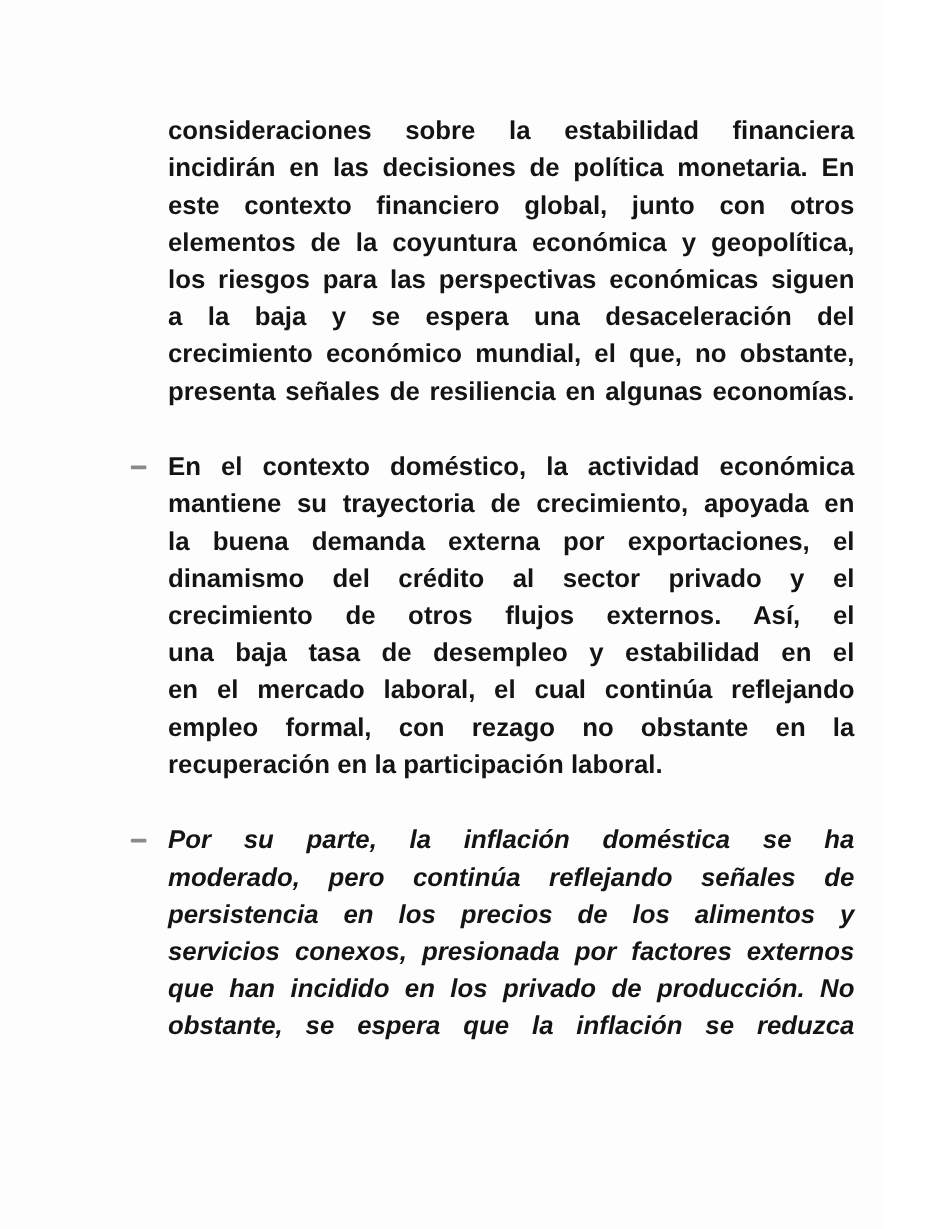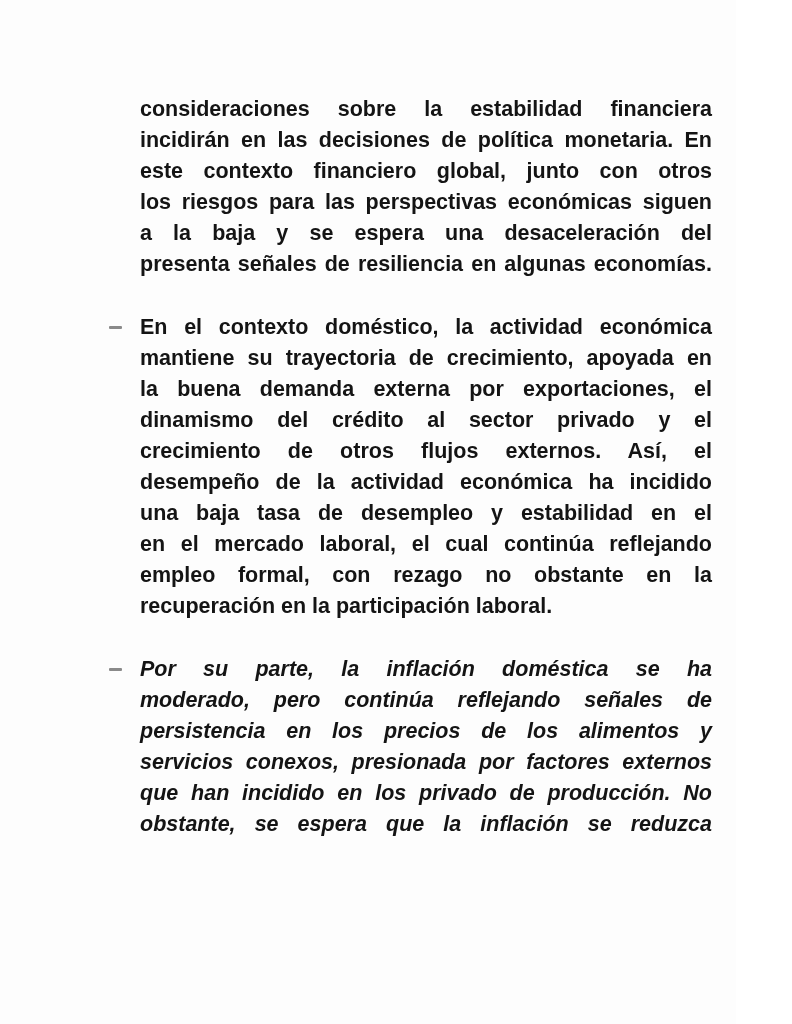--- a/index.html
+++ b/index.html
@@ -59,32 +59,33 @@
 </style>
 </head>
 <body>
 
 <div class="page">
   <div class="text-column">
       <div class="paragraph">
         <div class="line">consideraciones sobre la estabilidad financiera</div>
         <div class="line">incidirán en las decisiones de política monetaria. En</div>
         <div class="line">este contexto financiero global, junto con otros</div>
+        <div class="line">elementos de la coyuntura económica y geopolítica,</div>
         <div class="line">los riesgos para las perspectivas económicas siguen</div>
         <div class="line">a la baja y se espera una desaceleración del</div>
+        <div class="line">crecimiento económico mundial, el que, no obstante,</div>
         <div class="line">presenta señales de resiliencia en algunas economías.</div>
       </div>
       <div class="paragraph">
         <span class="bullet" style="background: rgb(138, 138, 138);"></span>
         <div class="line">En el contexto doméstico, la actividad económica</div>
         <div class="line">mantiene su trayectoria de crecimiento, apoyada en</div>
         <div class="line">la buena demanda externa por exportaciones, el</div>
         <div class="line">dinamismo del crédito al sector privado y el</div>
         <div class="line">crecimiento de otros flujos externos. Así, el</div>
-        <div class="line">desempeño de la actividad económica ha incidido</div>
         <div class="line">una baja tasa de desempleo y estabilidad en el</div>
         <div class="line">en el mercado laboral, el cual continúa reflejando</div>
         <div class="line">empleo formal, con rezago no obstante en la</div>
         <div class="line left-last">recuperación en la participación laboral.</div>
       </div>
       <div class="paragraph">
         <span class="bullet" style="background: rgb(138, 138, 138);"></span>
         <div class="line">Por su parte, la inflación doméstica se ha</div>
         <div class="line">moderado, pero continúa reflejando señales de</div>
         <div class="line">persistencia en los precios de los alimentos y</div>

